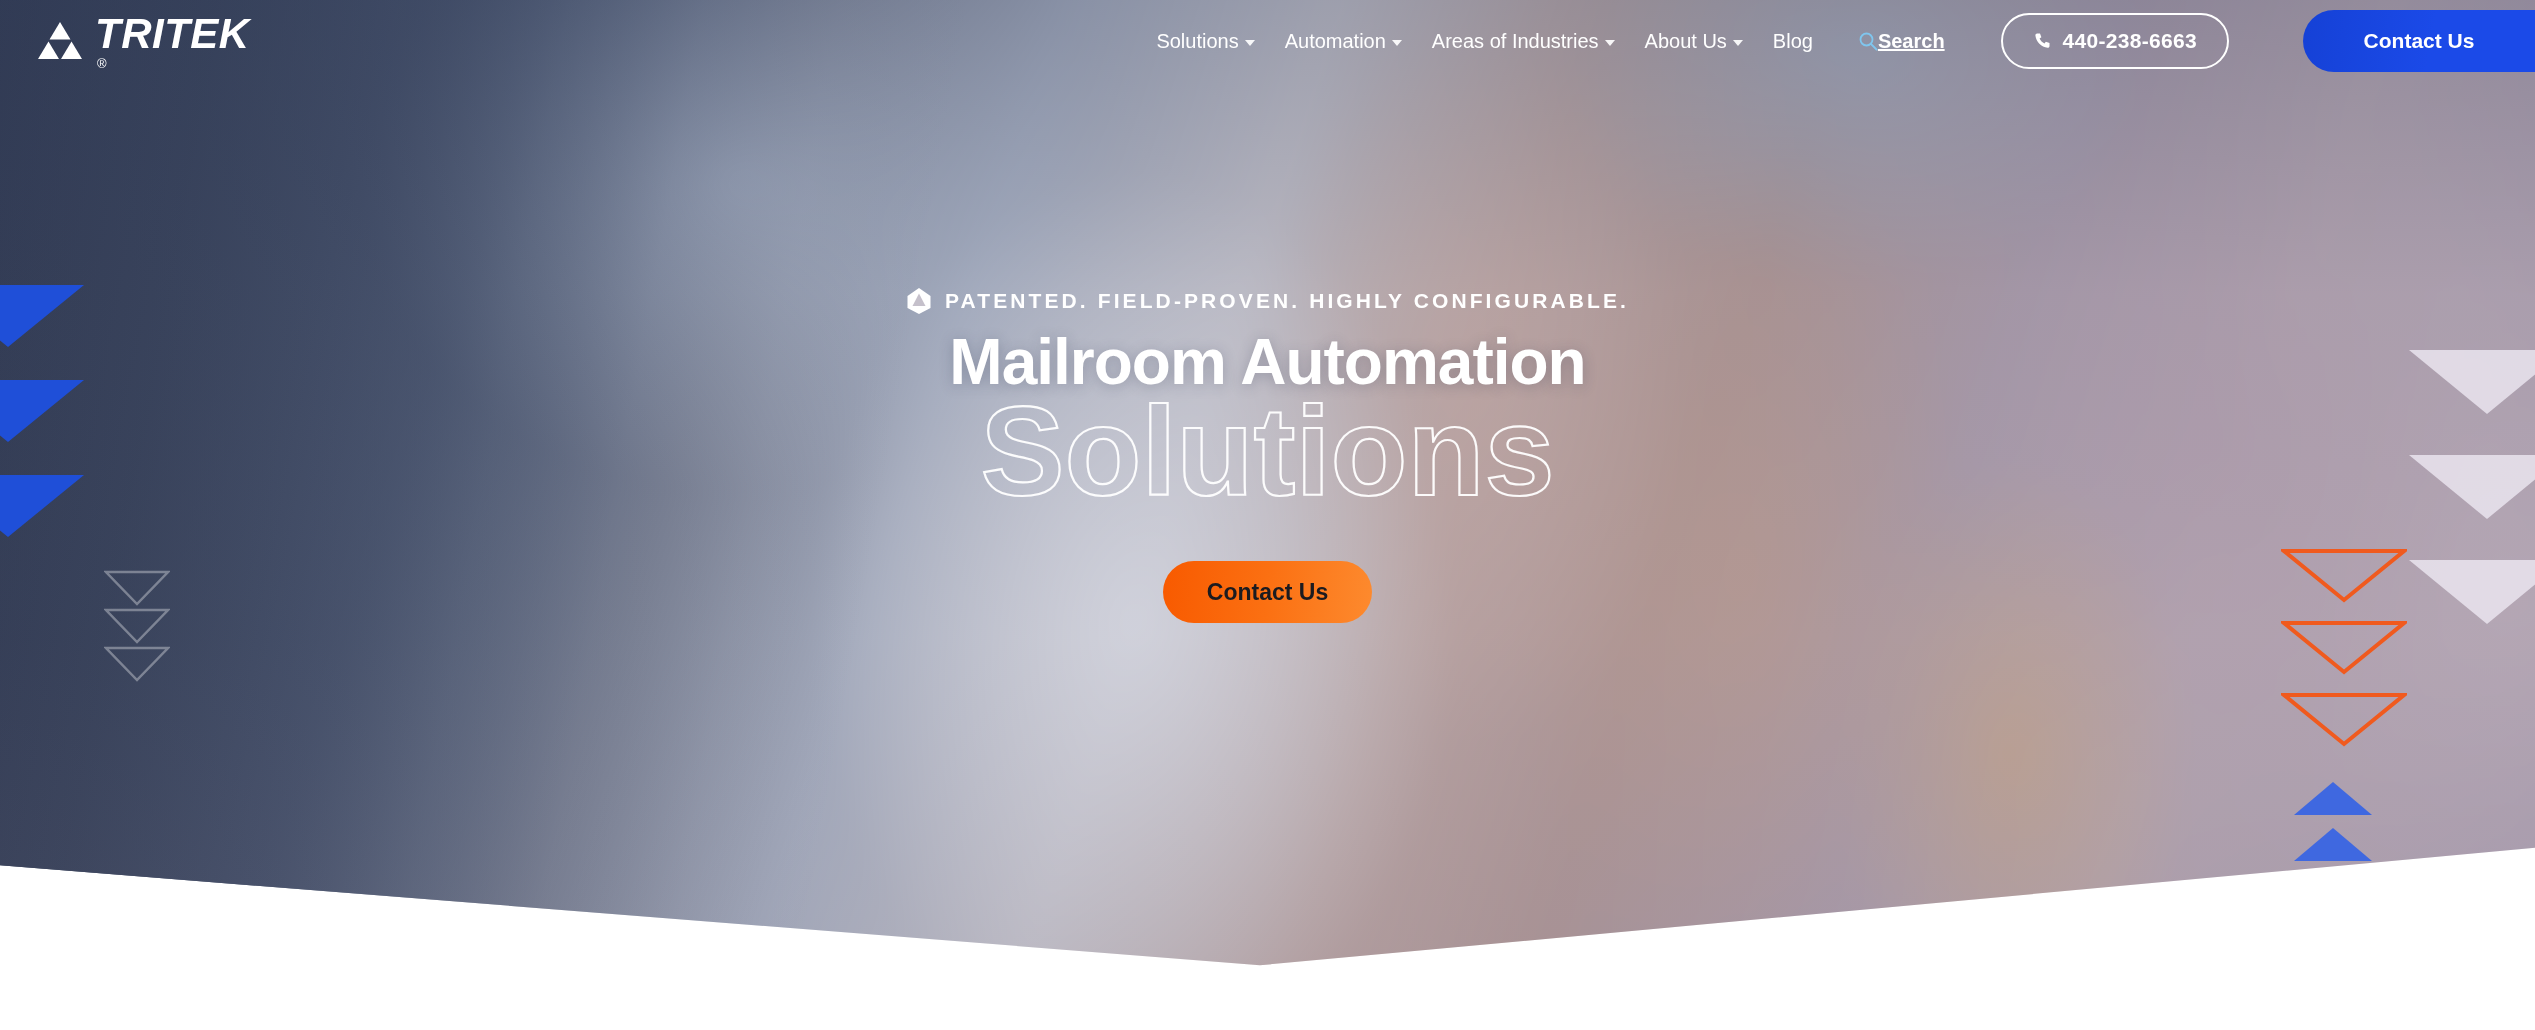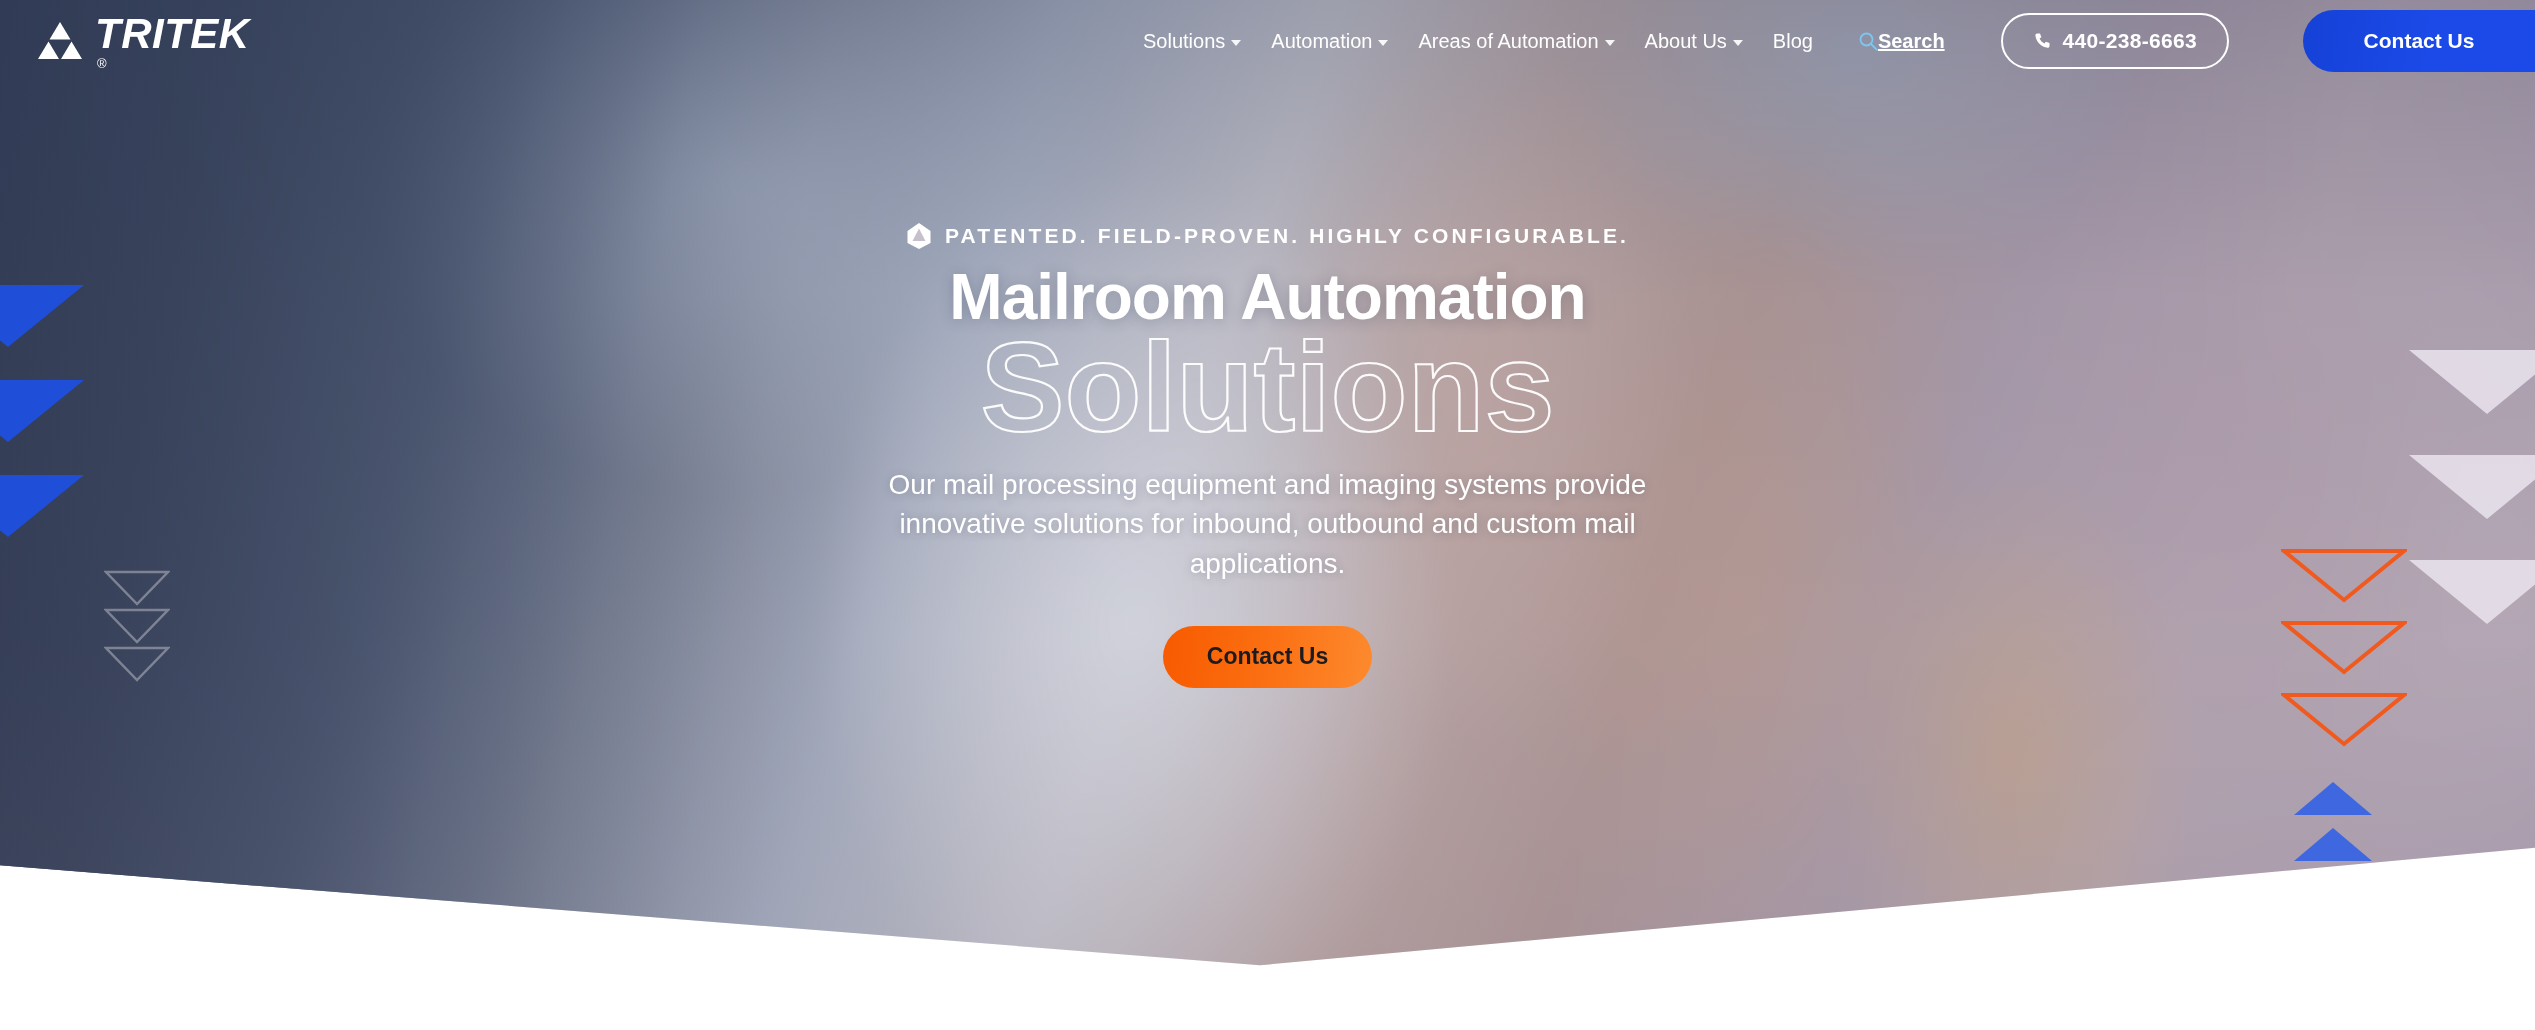--- a/index.html
+++ b/index.html
@@ -387,21 +387,21 @@
         <span>Solutions</span>
         <span class="chev"></span>
       </a>
 
       <a class="nav-item" href="#">
         <span>Automation</span>
         <span class="chev"></span>
       </a>
 
       <a class="nav-item" href="#">
-        <span>Areas of Automation</span>
+        <span>Areas of Industries</span>
         <span class="chev"></span>
       </a>
 
       <a class="nav-item" href="#">
         <span>About Us</span>
         <span class="chev"></span>
       </a>
 
       <a class="nav-item" href="#">
         <span>Blog</span>
@@ -433,18 +433,17 @@
         <path d="M13 1 L24.5 9 L24.5 21 L13 27 L1.5 21 L1.5 9 Z" fill="#ffffff"></path>
         <path d="M13 6.5 L19.5 19 L6.5 19 Z" fill="rgba(150,140,160,.55)"></path>
       </svg>
       <span class="eyebrow-text">PATENTED. FIELD-PROVEN. HIGHLY CONFIGURABLE.</span>
     </div>
 
     <h1 class="headline">Mailroom Automation</h1>
 
     <div class="headline-outline">Solutions</div>
 
-    <p class="subtitle">Our mail processing equipment and imaging systems provide innovative solutions for inbound, outbound and custom mail applications.</p>
 
     <button class="cta">Contact Us</button>
   </div>
 
 </div>
 
 </body></html>

